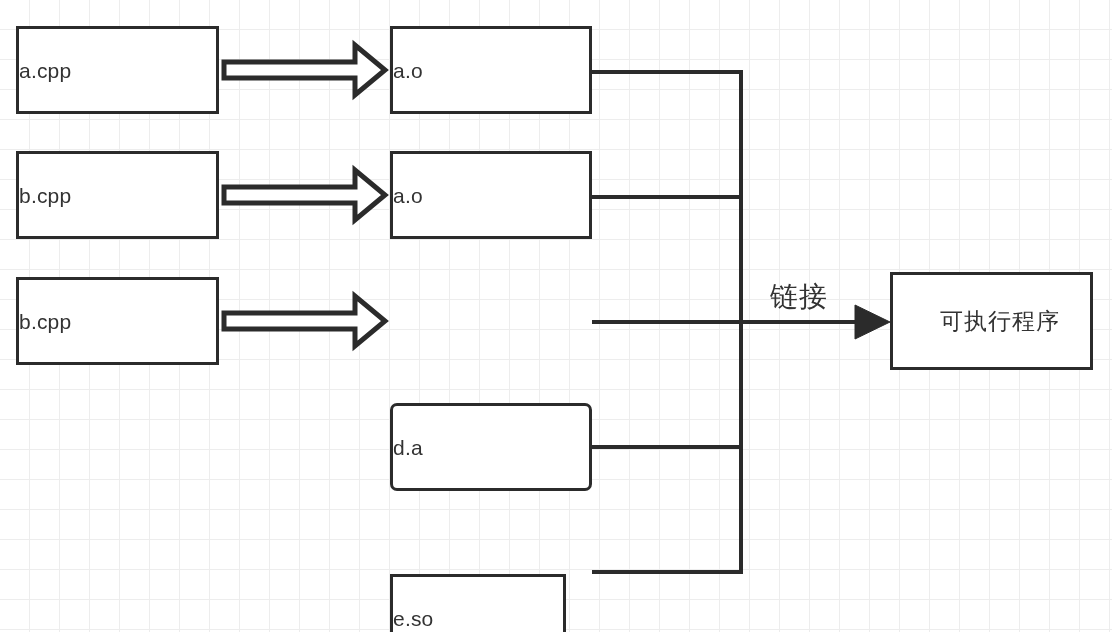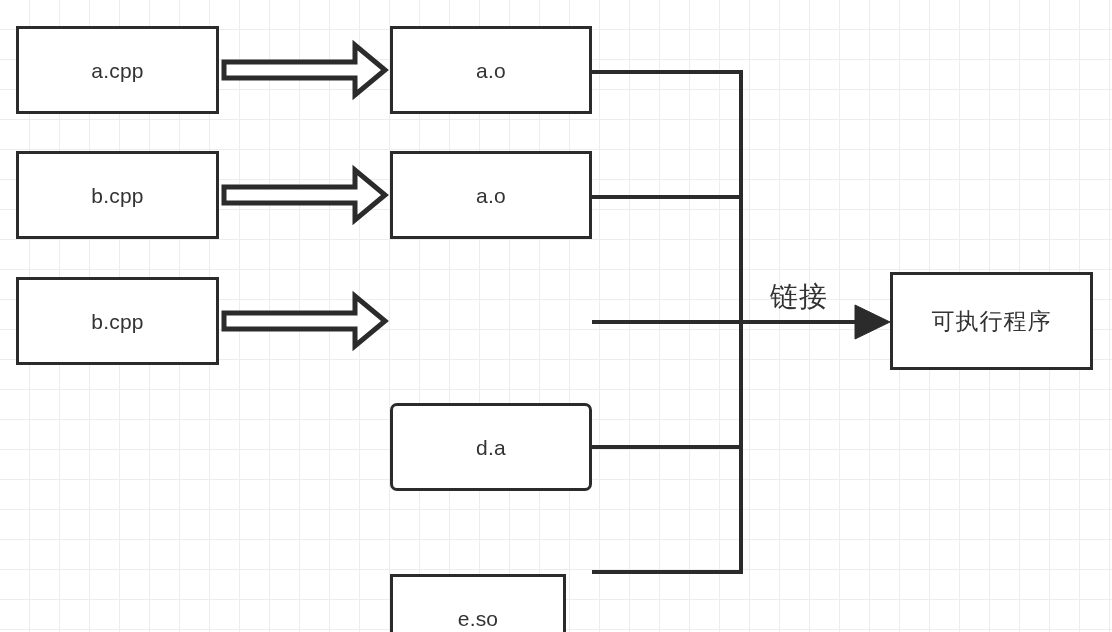--- a/index.html
+++ b/index.html
@@ -30,21 +30,20 @@
     height: 632px;
     pointer-events: none;
   }
   .node {
     position: absolute;
     box-sizing: border-box;
     border: 3px solid #2b2b2b;
     background: #ffffff;
     display: flex;
     align-items: center;
-    justify-content: center;
     color: #333333;
     font-size: 21px;
     line-height: 1;
     letter-spacing: 0.2px;
   }
   .node.cjk {
     font-size: 23px;
     letter-spacing: 1px;
   }
   .edge-label {
@@ -102,17 +101,17 @@
   </div>
   <div class="node" style="left:390px; top:403px; width:202px; height:88px;border-radius:7px;">
     <span>d.a</span>
   </div>
   <div class="node" style="left:390px; top:529px; width:176px; height:88px;margin-top:45px;">
     <span>e.so</span>
   </div>
 
   <div class="edge-label" style="left:770px; top:283px;">链接</div>
 
-  <div class="node cjk" style="left:890px; top:272px; width:203px; height:98px;">
+  <div class="node cjk" style="left:890px; top:272px; width:203px; height:98px;padding-left:47px;">
     <span>可执行程序</span>
   </div>
 
 </div>
 
 </body></html>

